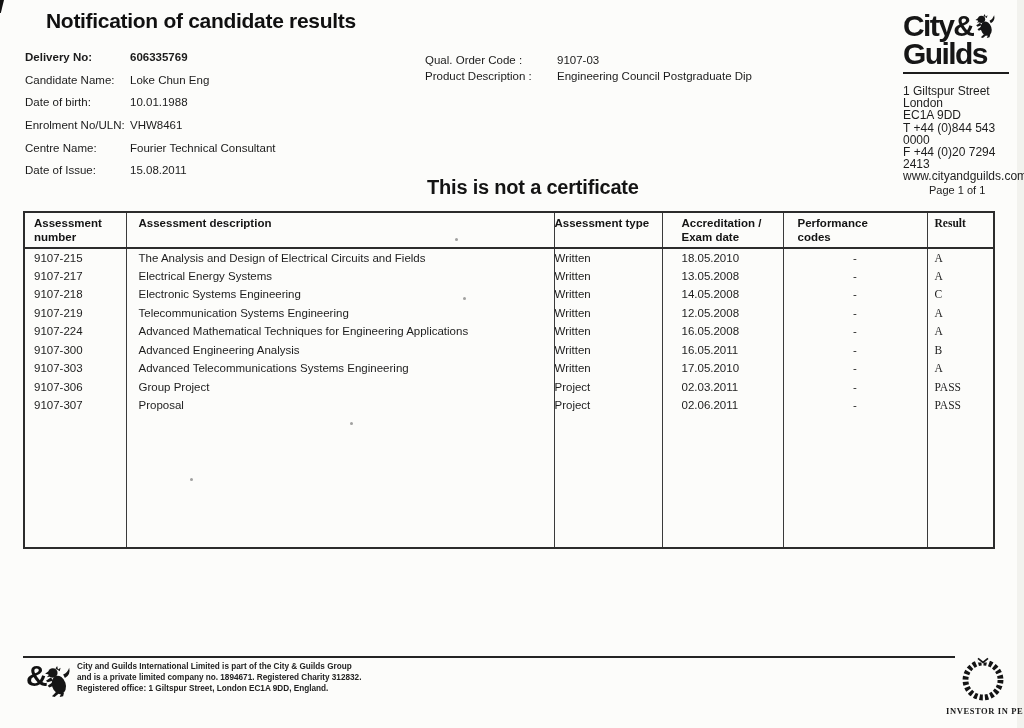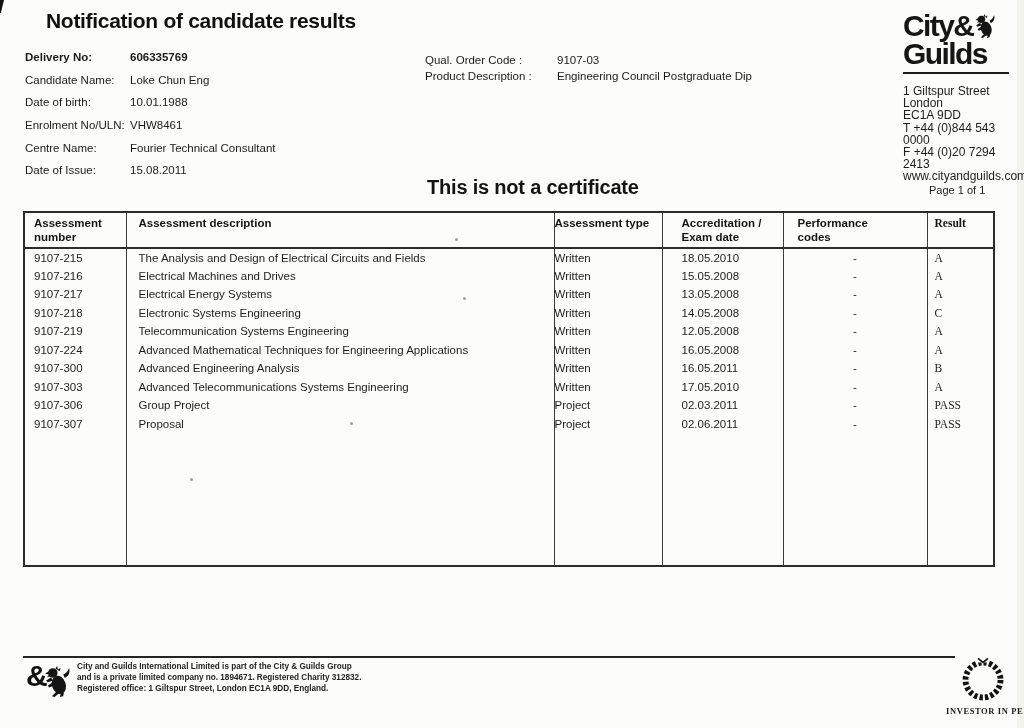--- a/index.html
+++ b/index.html
@@ -198,28 +198,20 @@
     <tbody>
       <tr>
         <td class="c1">9107-215</td>
         <td class="c2">The Analysis and Design of Electrical Circuits and Fields</td>
         <td class="c3">Written</td>
         <td class="c4">18.05.2010</td>
         <td class="c5">-</td>
         <td class="c6">A</td>
       </tr>
       <tr>
-        <td class="c1">9107-216</td>
-        <td class="c2">Electrical Machines and Drives</td>
-        <td class="c3">Written</td>
-        <td class="c4">15.05.2008</td>
-        <td class="c5">-</td>
-        <td class="c6">A</td>
-      </tr>
-      <tr>
         <td class="c1">9107-217</td>
         <td class="c2">Electrical Energy Systems</td>
         <td class="c3">Written</td>
         <td class="c4">13.05.2008</td>
         <td class="c5">-</td>
         <td class="c6">A</td>
       </tr>
       <tr>
         <td class="c1">9107-218</td>
         <td class="c2">Electronic Systems Engineering</td>

